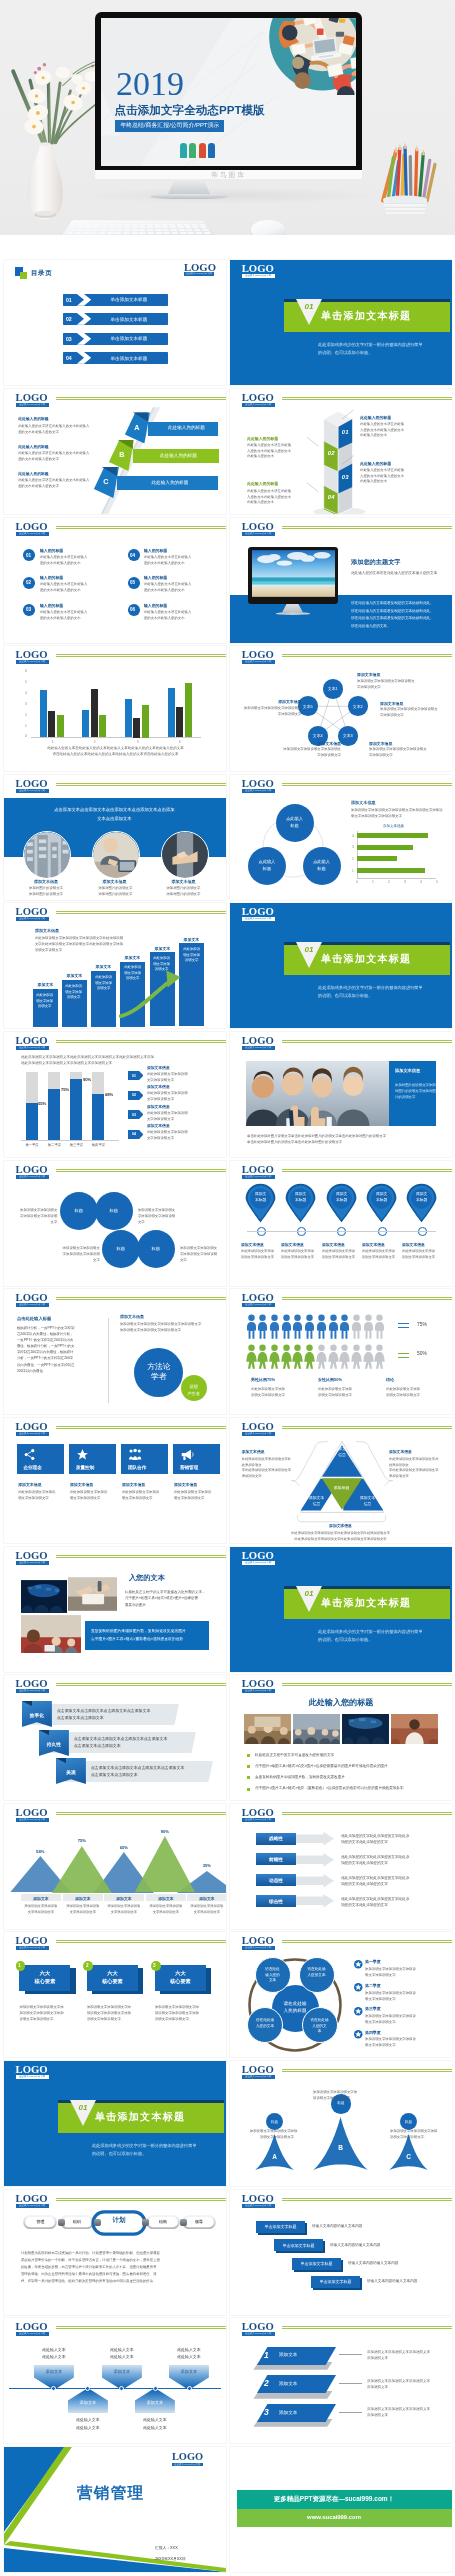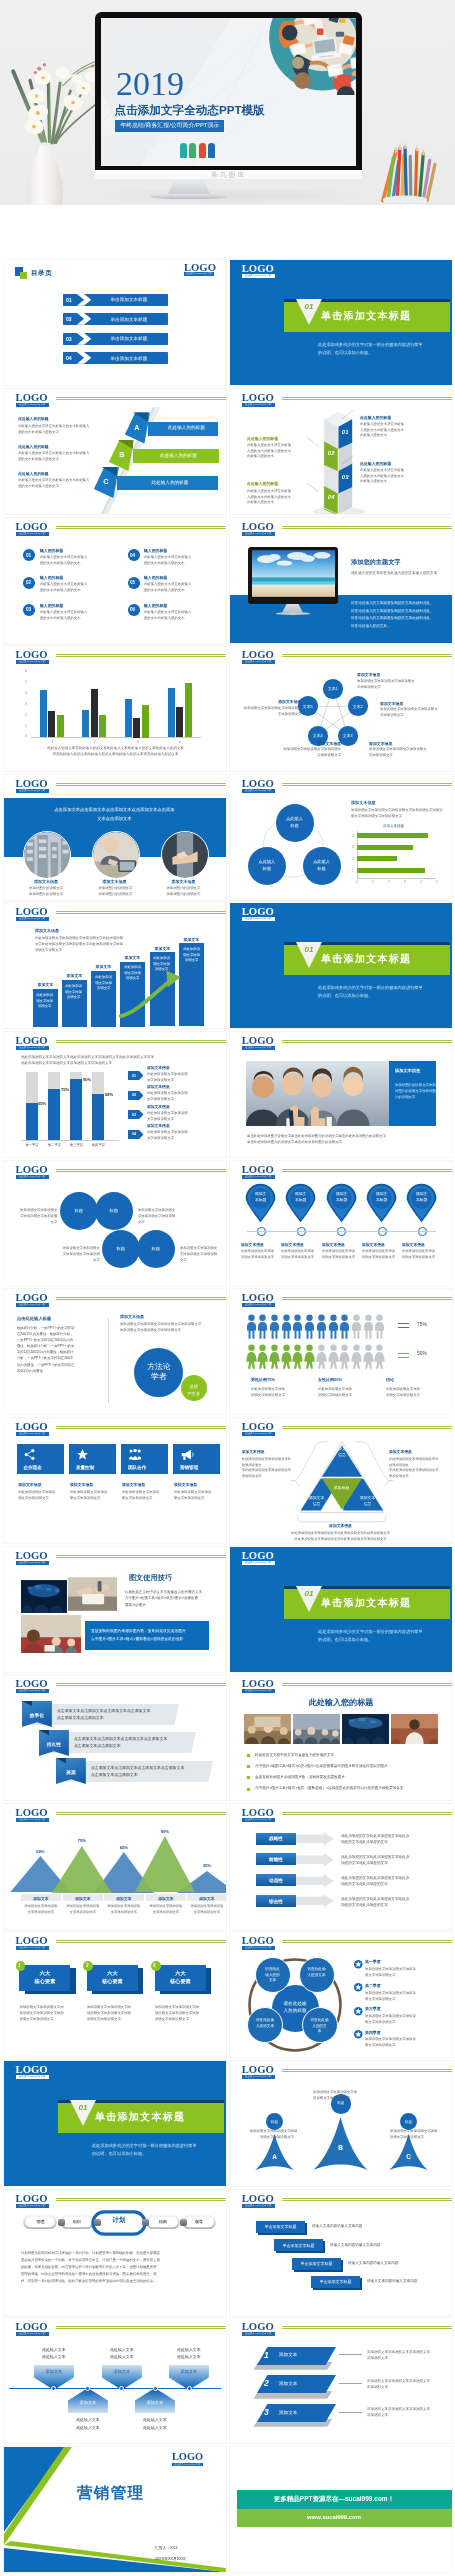--- a/index.html
+++ b/index.html
@@ -1,21 +1,21 @@
 <!DOCTYPE html>
 <html style="font-size:10.4px"><head>
 <meta charset="utf-8">
 <style>
   html,body{margin:0;padding:0;}
   body{width:455px;background:#ffffff;font-family:"Liberation Sans",sans-serif;}
   .page{position:relative;width:455px;height:2576px;background:#ffffff;overflow:hidden;}
   .t{position:absolute;white-space:pre-line;}
 
   
-  .hero{position:absolute;left:0;top:0;width:455px;height:205px;background:#ededed;overflow:hidden;}
+  .hero{position:absolute;left:0;top:0;width:455px;height:235px;background:#ededed;overflow:hidden;}
   .monitor{position:absolute;left:95px;top:11.7px;width:267px;height:167px;background:#0d0d0d;border-radius:6.5px;}
   .screen{position:absolute;left:5.9px;top:5.9px;width:255px;height:148px;overflow:hidden;background:#f1f2f4;}
   .mon-chin{position:absolute;left:0;top:158px;width:267px;height:9px;background:#fafafa;border-radius:0 0 2.6px 2.6px;}
   .mon-neck{position:absolute;left:167px;top:179px;width:44px;height:17.6px;background:linear-gradient(180deg,#eceef0 0%,#d3d7da 60%,#c2c7cc 100%);clip-path:polygon(17% 0,83% 0,100% 100%,0% 100%);}
   .mon-base{position:absolute;left:150px;top:194px;width:78px;height:5.2px;border-radius:50%/70%;background:linear-gradient(180deg,#e4e7ea,#babfc4);}
   .mon-label{position:absolute;left:95px;top:170px;width:267px;text-align:center;font-size:6.8px;color:#bcbec0;letter-spacing:2px;}
   .scr-year{position:absolute;left:15px;top:49px;font-size:34px;color:#1f64a8;font-family:"Liberation Serif",serif;line-height:1;}
   .scr-title{position:absolute;left:13.7px;top:85px;font-size:11.6px;font-weight:bold;color:#15548f;white-space:nowrap;}
   .scr-sub{position:absolute;left:14.3px;top:102px;background:#1f6db4;color:#fff;font-size:5.9px;padding:1.6px 5.2px 2.3px;white-space:nowrap;}
   .kbd{position:absolute;left:67px;top:213px;width:142px;height:29px;border-radius:2.6px;
@@ -1154,21 +1154,21 @@
 字此处添加说明文字添加说明文字添加说明文字</div>
 <div class="t" style="left:78px;top:105px;font-size:3.8px;color:#15538e;width:65px;font-weight:bold;text-align:center;">添加文本信息</div>
 <div class="t" style="left:52px;top:113px;font-size:3.3px;color:#555;width:117px;line-height:5.7px;text-align:center;">此处添加说明文字添加说明文字此处添加说明文字此处添加说明文字
 此处添加说明文字添加说明文字此处添加说明文字添加说明文字</div>
 </div>
 <div class="slide" style="left:3.9px;top:1547px">
 <div class="logo" style="left:11.7px;top:3.3px;color:#1b4f86">LOGO</div>
 <div class="logo-bar" style="left:11.7px;top:13.7px;width:33px;background:#1b68b3;color:#cfe0f0">这里输入LOGO公司名称</div>
 <div class="grn2" style="left:52px;top:7.8px;width:170px"></div>
 <div class="grn2" style="left:52px;top:10.4px;width:170px"></div>
-<div class="t" style="left:125px;top:26px;font-size:7.2px;color:#15538e;font-weight:bold;">图文使用技巧</div>
+<div class="t" style="left:125px;top:26px;font-size:7.2px;color:#15538e;font-weight:bold;">入您的文本</div>
 <div class="t" style="left:121px;top:42px;font-size:3.5px;color:#555;width:91px;line-height:6.4px;">标题框及正文框中的文字可直接改为您所需的文字，
 点中图片&gt;绘图工具&gt;格式&gt;填充&gt;图片&gt;选择您需
 要展示的图片</div>
 <svg width="46" height="33" style="position:absolute;left:17px;top:33px" viewBox="0 0 70 50">
 <rect width="70" height="50" fill="#071c38"></rect>
         <g fill="#1d5fa8" opacity=".85">
           <ellipse cx="35" cy="16" rx="24" ry="10"></ellipse>
         </g>
 <g fill="#3f8ad0" opacity=".55">
           <rect x="10" y="10" width="6" height="4"></rect>

